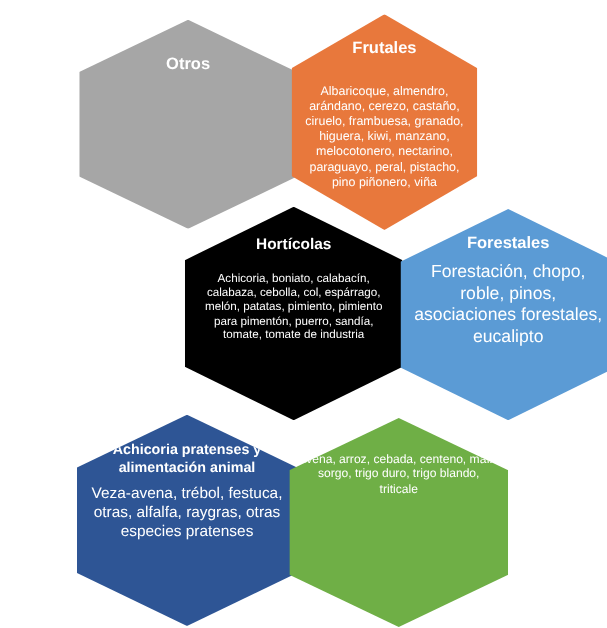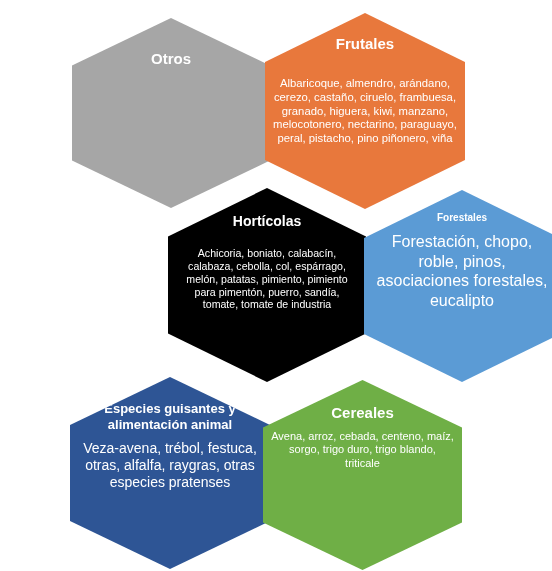--- a/index.html
+++ b/index.html
@@ -44,41 +44,41 @@
   
   .hex-otros {
     left: 72px;  top: 18px;  width: 198px; height: 190px;
     background: #a6a6a6;
     padding-top: 32px;
   }
   .hex-otros .hex-title { font-size: 15px; }
   .hex-otros .hex-body  { font-size: 14.5px; margin-top: 9px; }
 
   .hex-frutales {
-    left: 265px; top: 13px;  width: 200px; height: 196px;
+    left: 265px; top: 13px;  width: 169px; height: 196px;
     background: #e8783c;
     padding-top: 22px;
   }
   .hex-frutales .hex-title { font-size: 15px; }
   .hex-frutales .hex-body  { font-size: 11.3px; margin-top: 24px; }
 
   .hex-horticolas {
     left: 168px; top: 188px; width: 198px; height: 194px;
     background: #fbbc09;
     padding-top: 25px;
   }
   .hex-horticolas .hex-title { font-size: 14px; }
   .hex-horticolas .hex-body  { font-size: 10.6px; margin-top: 17px; }
 
   .hex-forestales {
     left: 364px; top: 190px; width: 196px; height: 192px;
     background: #5b9bd5;
     padding-top: 22px;
   }
-  .hex-forestales .hex-title { font-size: 10px; }
+  .hex-forestales .hex-title { font-size: 15px; }
   .hex-forestales .hex-body  { font-size: 16px; margin-top: 8px; }
 
   .hex-pratenses {
     left: 70px;  top: 377px; width: 200px; height: 192px;
     background: #2e5595;
     padding-top: 24px;
   }
   .hex-pratenses .hex-title { font-size: 13px; }
   .hex-pratenses .hex-body  { font-size: 14px; margin-top: 8px; }
 
@@ -108,22 +108,21 @@
     <div class="hex-title">Hortícolas</div>
     <div class="hex-body">Achicoria, boniato, calabacín, calabaza, cebolla, col, espárrago, melón, patatas, pimiento, pimiento para pimentón, puerro, sandía, tomate, tomate de industria</div>
   </div>
 
   <div class="hex hex-forestales" style="background: rgb(91, 155, 213);">
     <div class="hex-title">Forestales</div>
     <div class="hex-body">Forestación, chopo, roble, pinos, asociaciones forestales, eucalipto</div>
   </div>
 
   <div class="hex hex-pratenses" style="background: rgb(46, 85, 149);">
-    <div class="hex-title">Especies guisantes y alimentación animal</div>
+    <div class="hex-title">Achicoria pratenses y alimentación animal</div>
     <div class="hex-body">Veza-avena, trébol, festuca, otras, alfalfa, raygras, otras especies pratenses</div>
   </div>
 
   <div class="hex hex-cereales" style="background: rgb(111, 175, 70);">
-    <div class="hex-title">Cereales</div>
     <div class="hex-body">Avena, arroz, cebada, centeno, maíz, sorgo, trigo duro, trigo blando, triticale</div>
   </div>
 
 </div>
 
 </body></html>

